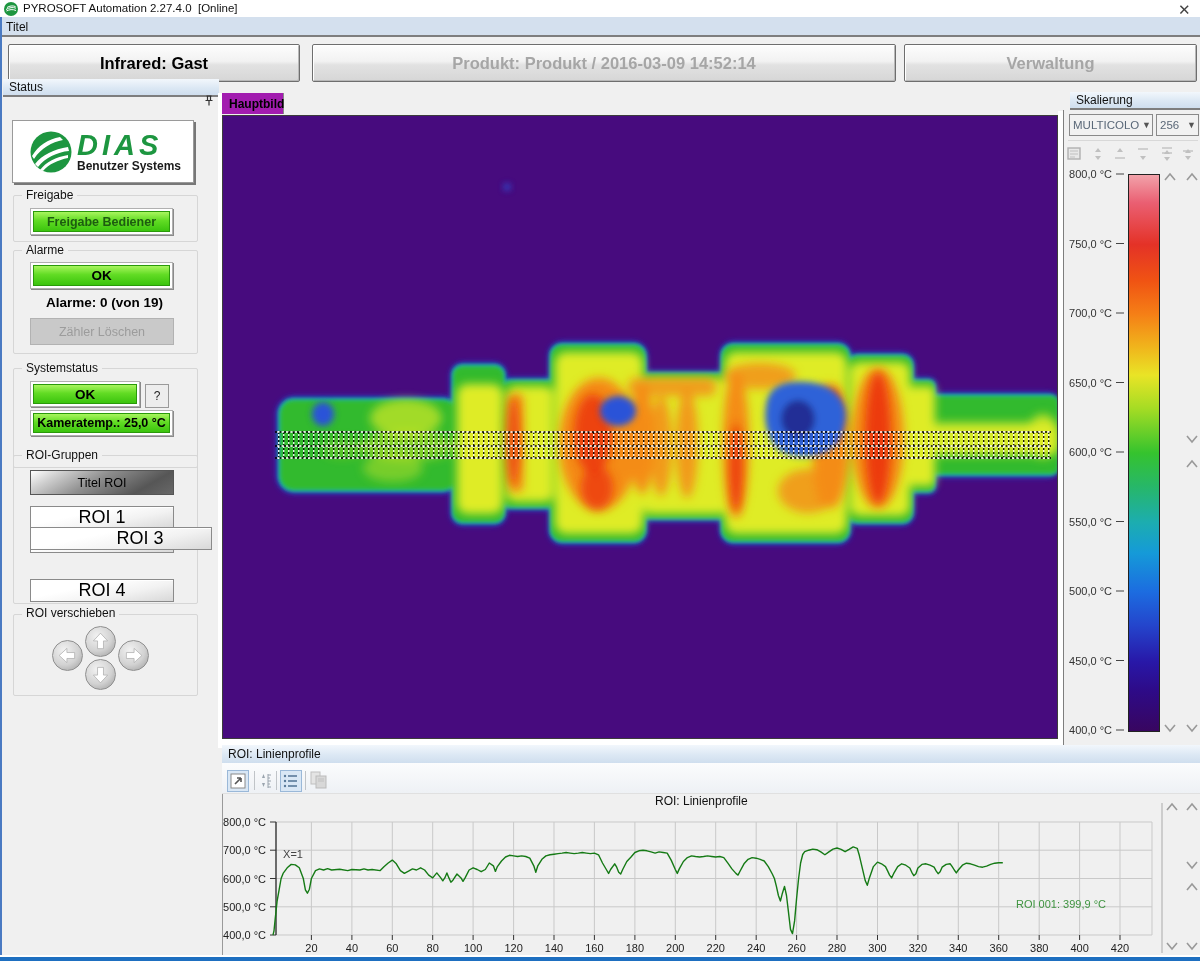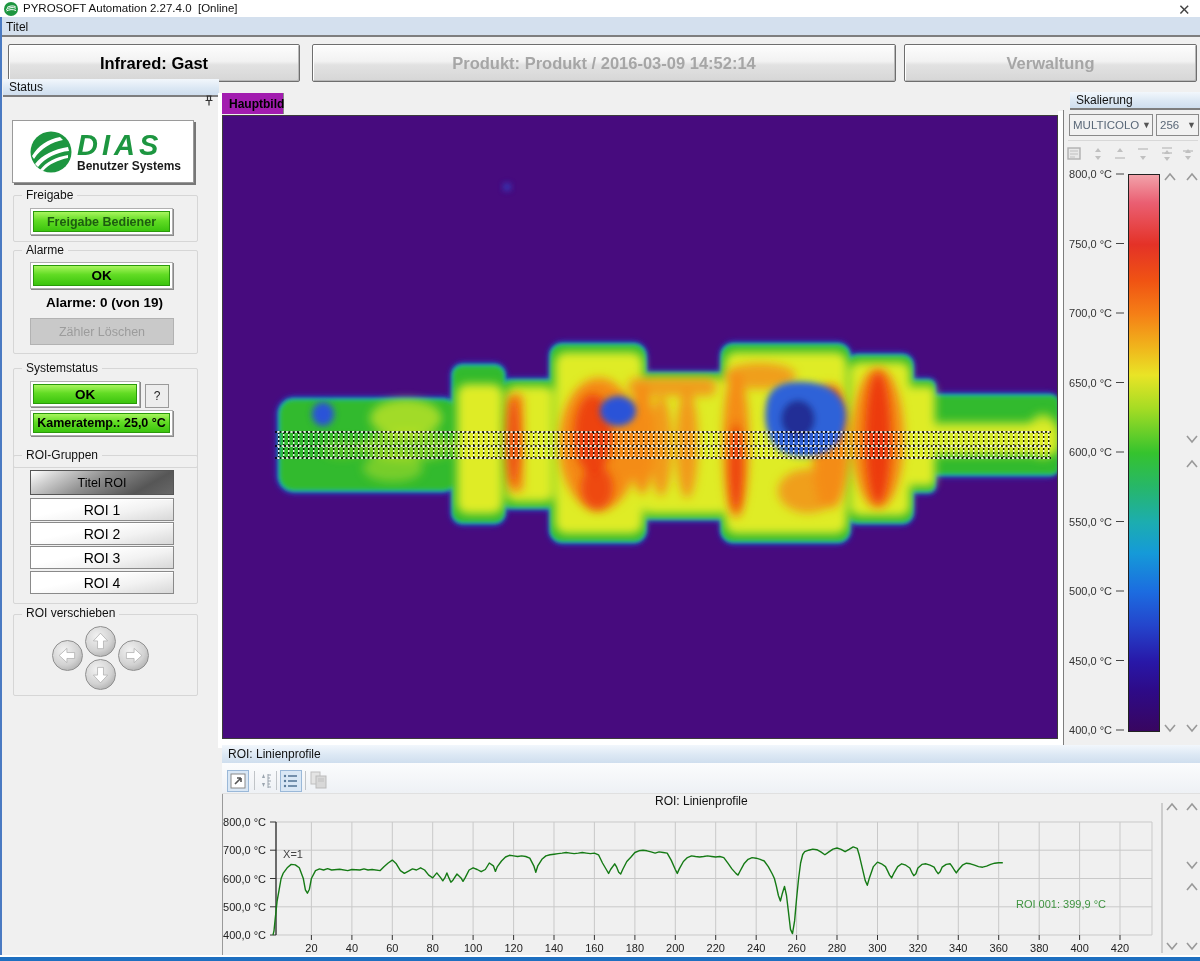--- a/index.html
+++ b/index.html
@@ -23,21 +23,21 @@
 
 #statushead{left:3px;top:79px;width:216px;height:18px;border-bottom:2px solid #7e7e7e;}
 
 .gbox{border:1px solid #d6d6d6;border-radius:2px;}
 .glabel{position:absolute;left:8px;top:-8px;background:#f0f0f0;padding:0 4px;font-size:12px;color:#111;}
 
 .well{background:#fff;border:1px solid #b0b0b0;box-shadow:1px 1px 0 #8a8a8a;padding:2px;box-sizing:border-box;}
 .greenbtn{width:100%;height:100%;border:1px solid #2a9a0a;background:linear-gradient(180deg,#a8f55e 0%,#62dc24 45%,#3bc40e 100%);display:flex;align-items:center;justify-content:center;box-sizing:border-box;}
 .graybtn{background:#c9c9c9;border:1px solid #b2b2b2;display:flex;align-items:center;justify-content:center;}
 
-.roibtn{left:30px;width:142px;height:21px;border:1px solid #8a8a8a;background:linear-gradient(168deg,#ffffff 35%,#f2f2f2 65%,#d8d8d8 100%);box-shadow:inset 1px 1px 0 #fff;display:flex;align-items:center;justify-content:center;font-size:14px;color:#000;}
+.roibtn{left:30px;width:142px;height:21px;border:1px solid #8a8a8a;background:linear-gradient(168deg,#ffffff 35%,#f2f2f2 65%,#d8d8d8 100%);box-shadow:inset 1px 1px 0 #fff;display:flex;align-items:center;justify-content:center;font-size:18px;color:#000;margin-top:8px;}
 
 .cbtn{width:29px;height:29px;border-radius:50%;background:radial-gradient(circle at 38% 32%,#f2f2f2 0%,#d2d2d2 55%,#9a9a9a 100%);border:1px solid #8f8f8f;display:flex;align-items:center;justify-content:center;}
 
 #tab{left:222px;top:93px;width:62px;height:21px;background:#a21caf;border-right:1px solid #8a8a8a;font-size:12px;font-weight:bold;color:#000;display:flex;align-items:center;padding-left:7px;box-sizing:border-box;}
 
 #skalhead{left:1063px;top:92px;width:137px;height:18px;border-bottom:2px solid #7e7e7e;margin-left:7px;}
 .combo{top:114px;height:22px;border:1px solid #8a8a8a;background:#f2f2f2;font-size:12px;color:#5a6878;display:flex;align-items:center;padding-left:3px;box-sizing:border-box;overflow:hidden;white-space:nowrap;}
 .combo{font-size:11.5px;text-align:center;}
 
 #bphead{left:222px;top:745px;width:978px;height:18px;}
@@ -111,21 +111,21 @@
 <div class="abs well" style="left:30px;top:410px;width:143px;height:26px;">
   <div class="greenbtn" style="font-size:12.5px;font-weight:bold;color:#000;white-space:nowrap;">Kameratemp.: 25,0 °C</div>
 </div>
 
 <div class="abs gbox" style="left:13px;top:455px;width:183px;height:147px;">
   <div class="glabel">ROI-Gruppen</div>
 </div>
 <div class="abs" style="left:30px;top:470px;width:142px;height:23px;border:1px solid #555;background:linear-gradient(150deg,#ffffff 0%,#cfcfcf 18%,#8e8e8e 45%,#565656 78%,#686868 100%);display:flex;align-items:center;justify-content:center;font-size:12.5px;color:#000;">Titel ROI</div>
 <div class="abs roibtn" style="top:498px;">ROI 1</div>
 <div class="abs roibtn" style="top:522px;">ROI 2</div>
-<div class="abs roibtn" style="top:546px;">ROI 3</div>
+<div class="abs roibtn" style="top:519px;padding-left:38px;">ROI 3</div>
 <div class="abs roibtn" style="top:571px;">ROI 4</div>
 
 <div class="abs gbox" style="left:13px;top:614px;width:183px;height:80px;">
   <div class="glabel" style="top:-9px;">ROI verschieben</div>
 </div>
 <div class="abs cbtn" style="left:85px;top:626px;">
     <svg width="19" height="19" viewBox="0 0 16 16" style="transform:rotate(0deg)">
       <path d="M8 1 L14 7.5 L10.5 7.5 L10.5 14 L5.5 14 L5.5 7.5 L2 7.5 Z" fill="#fff" stroke="#aaa" stroke-width="0.6"></path>
     </svg>
   </div>

